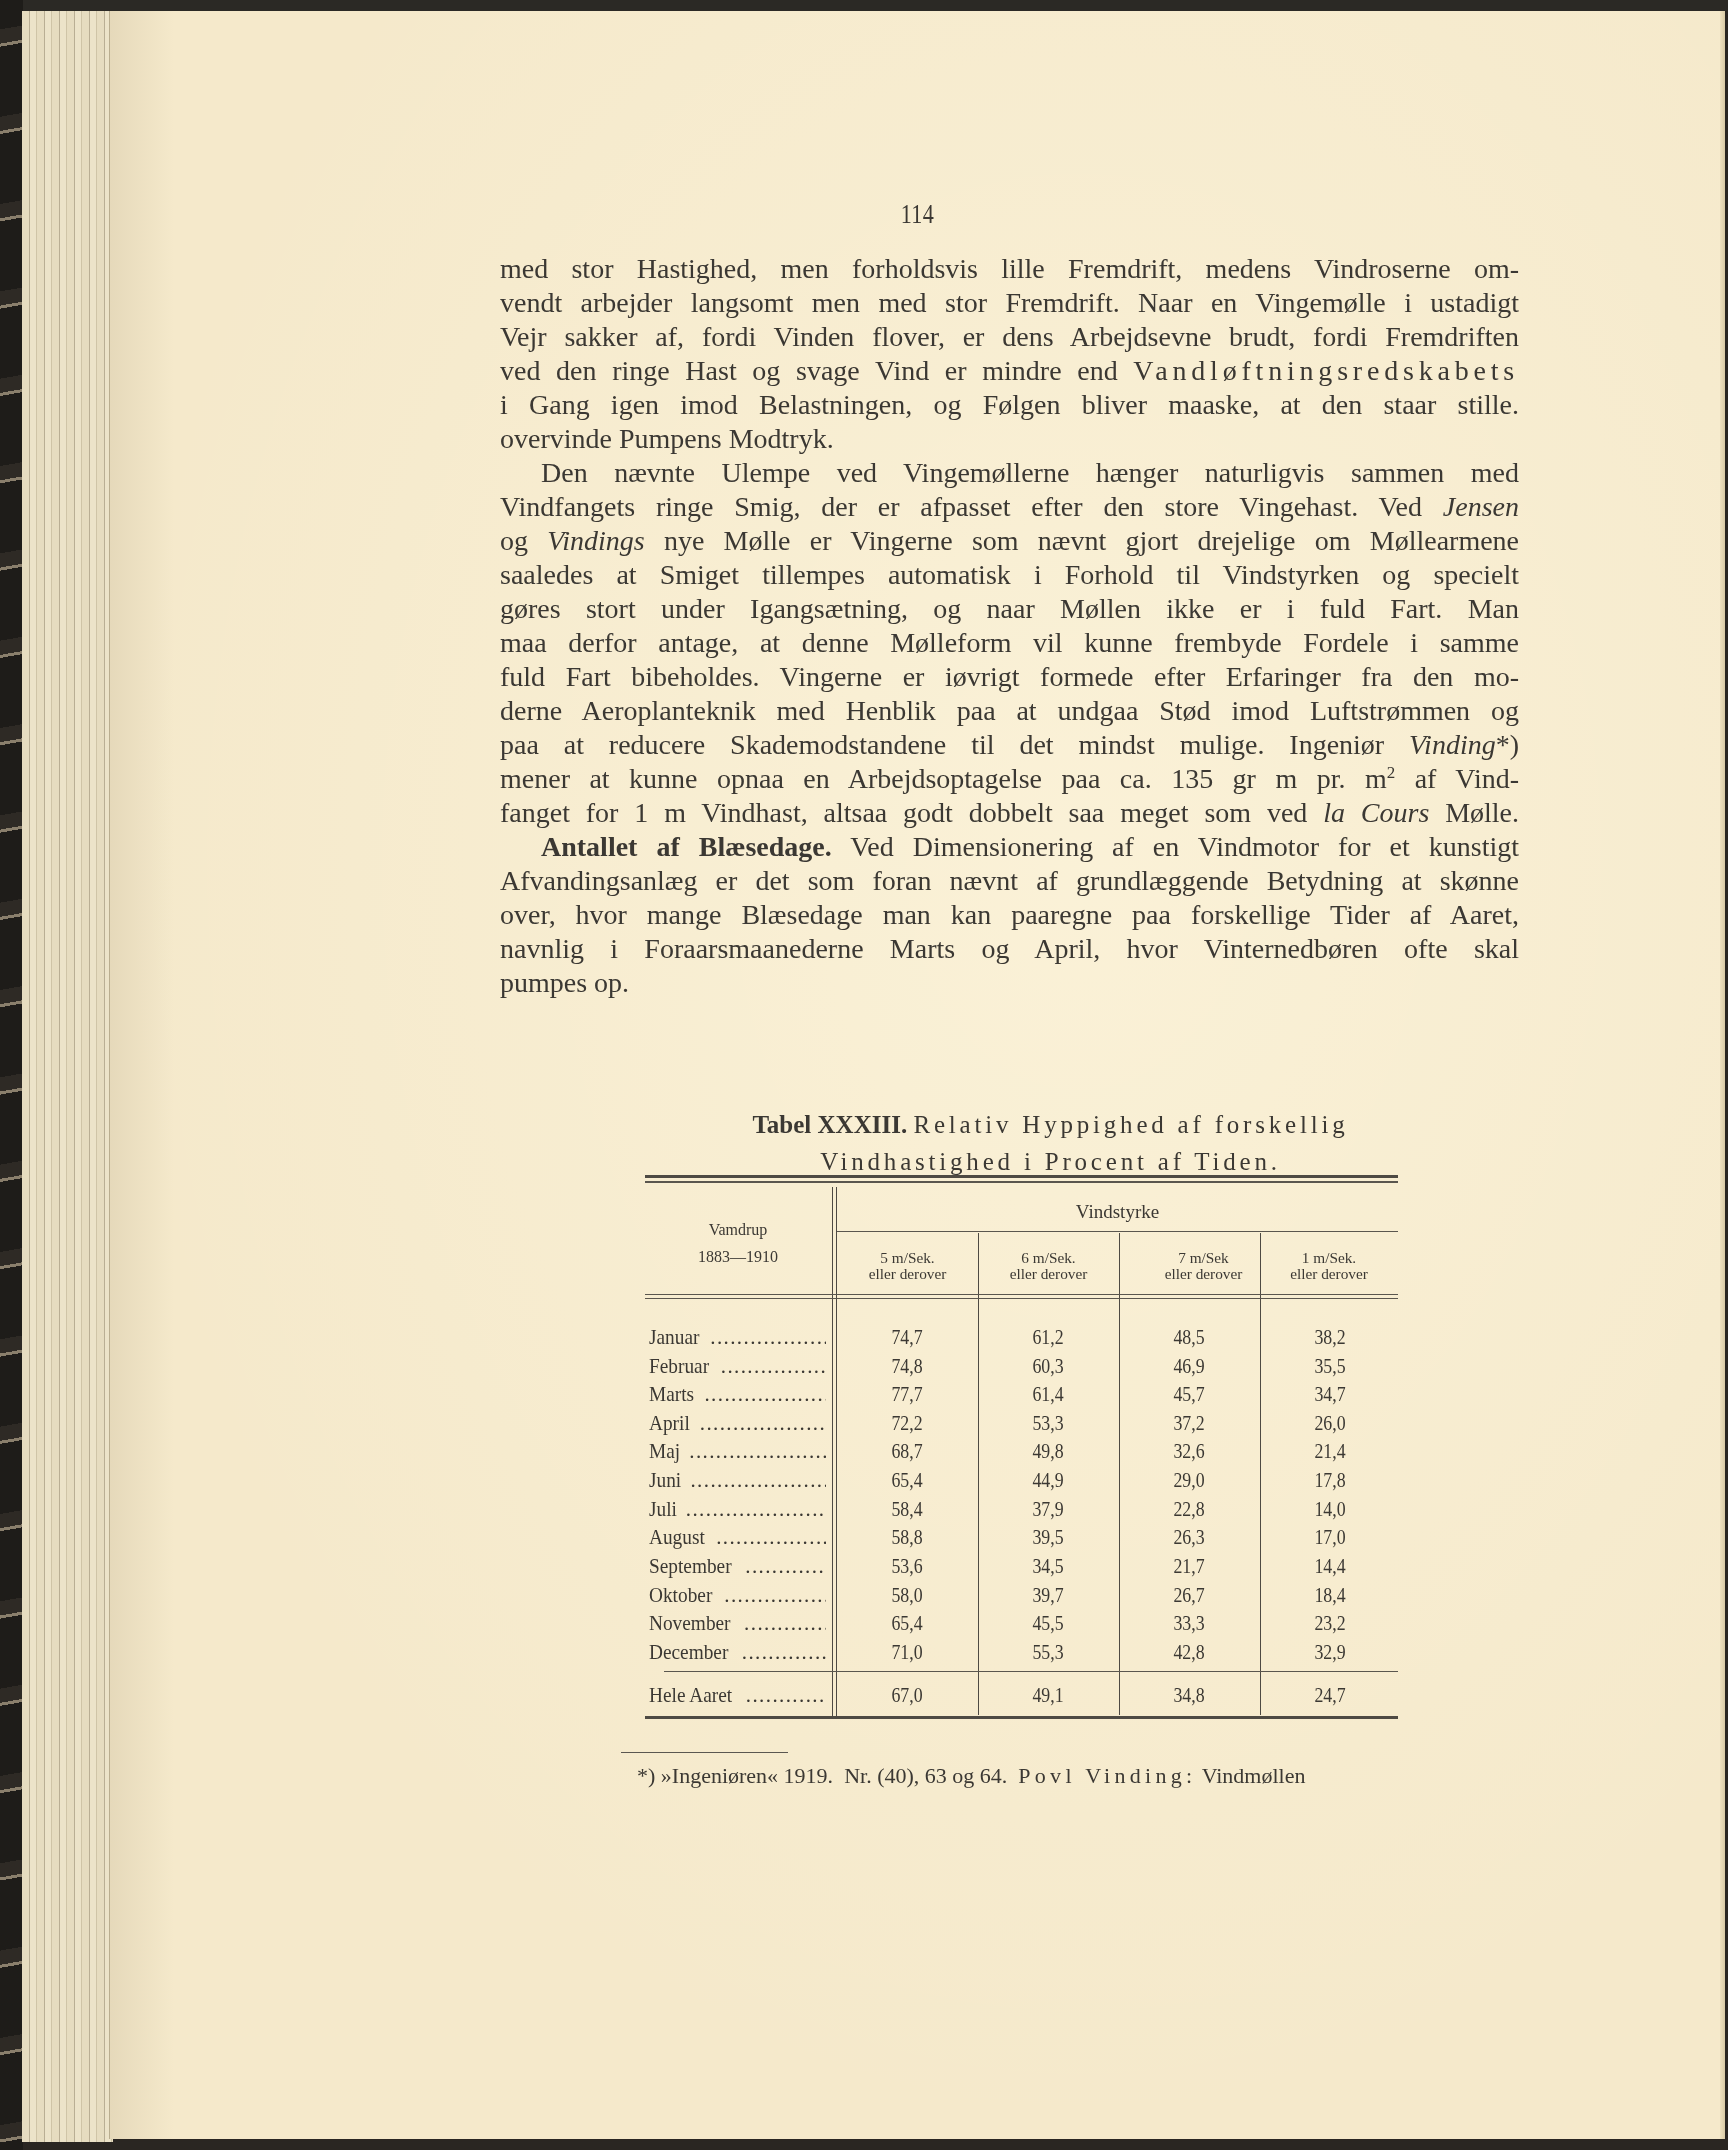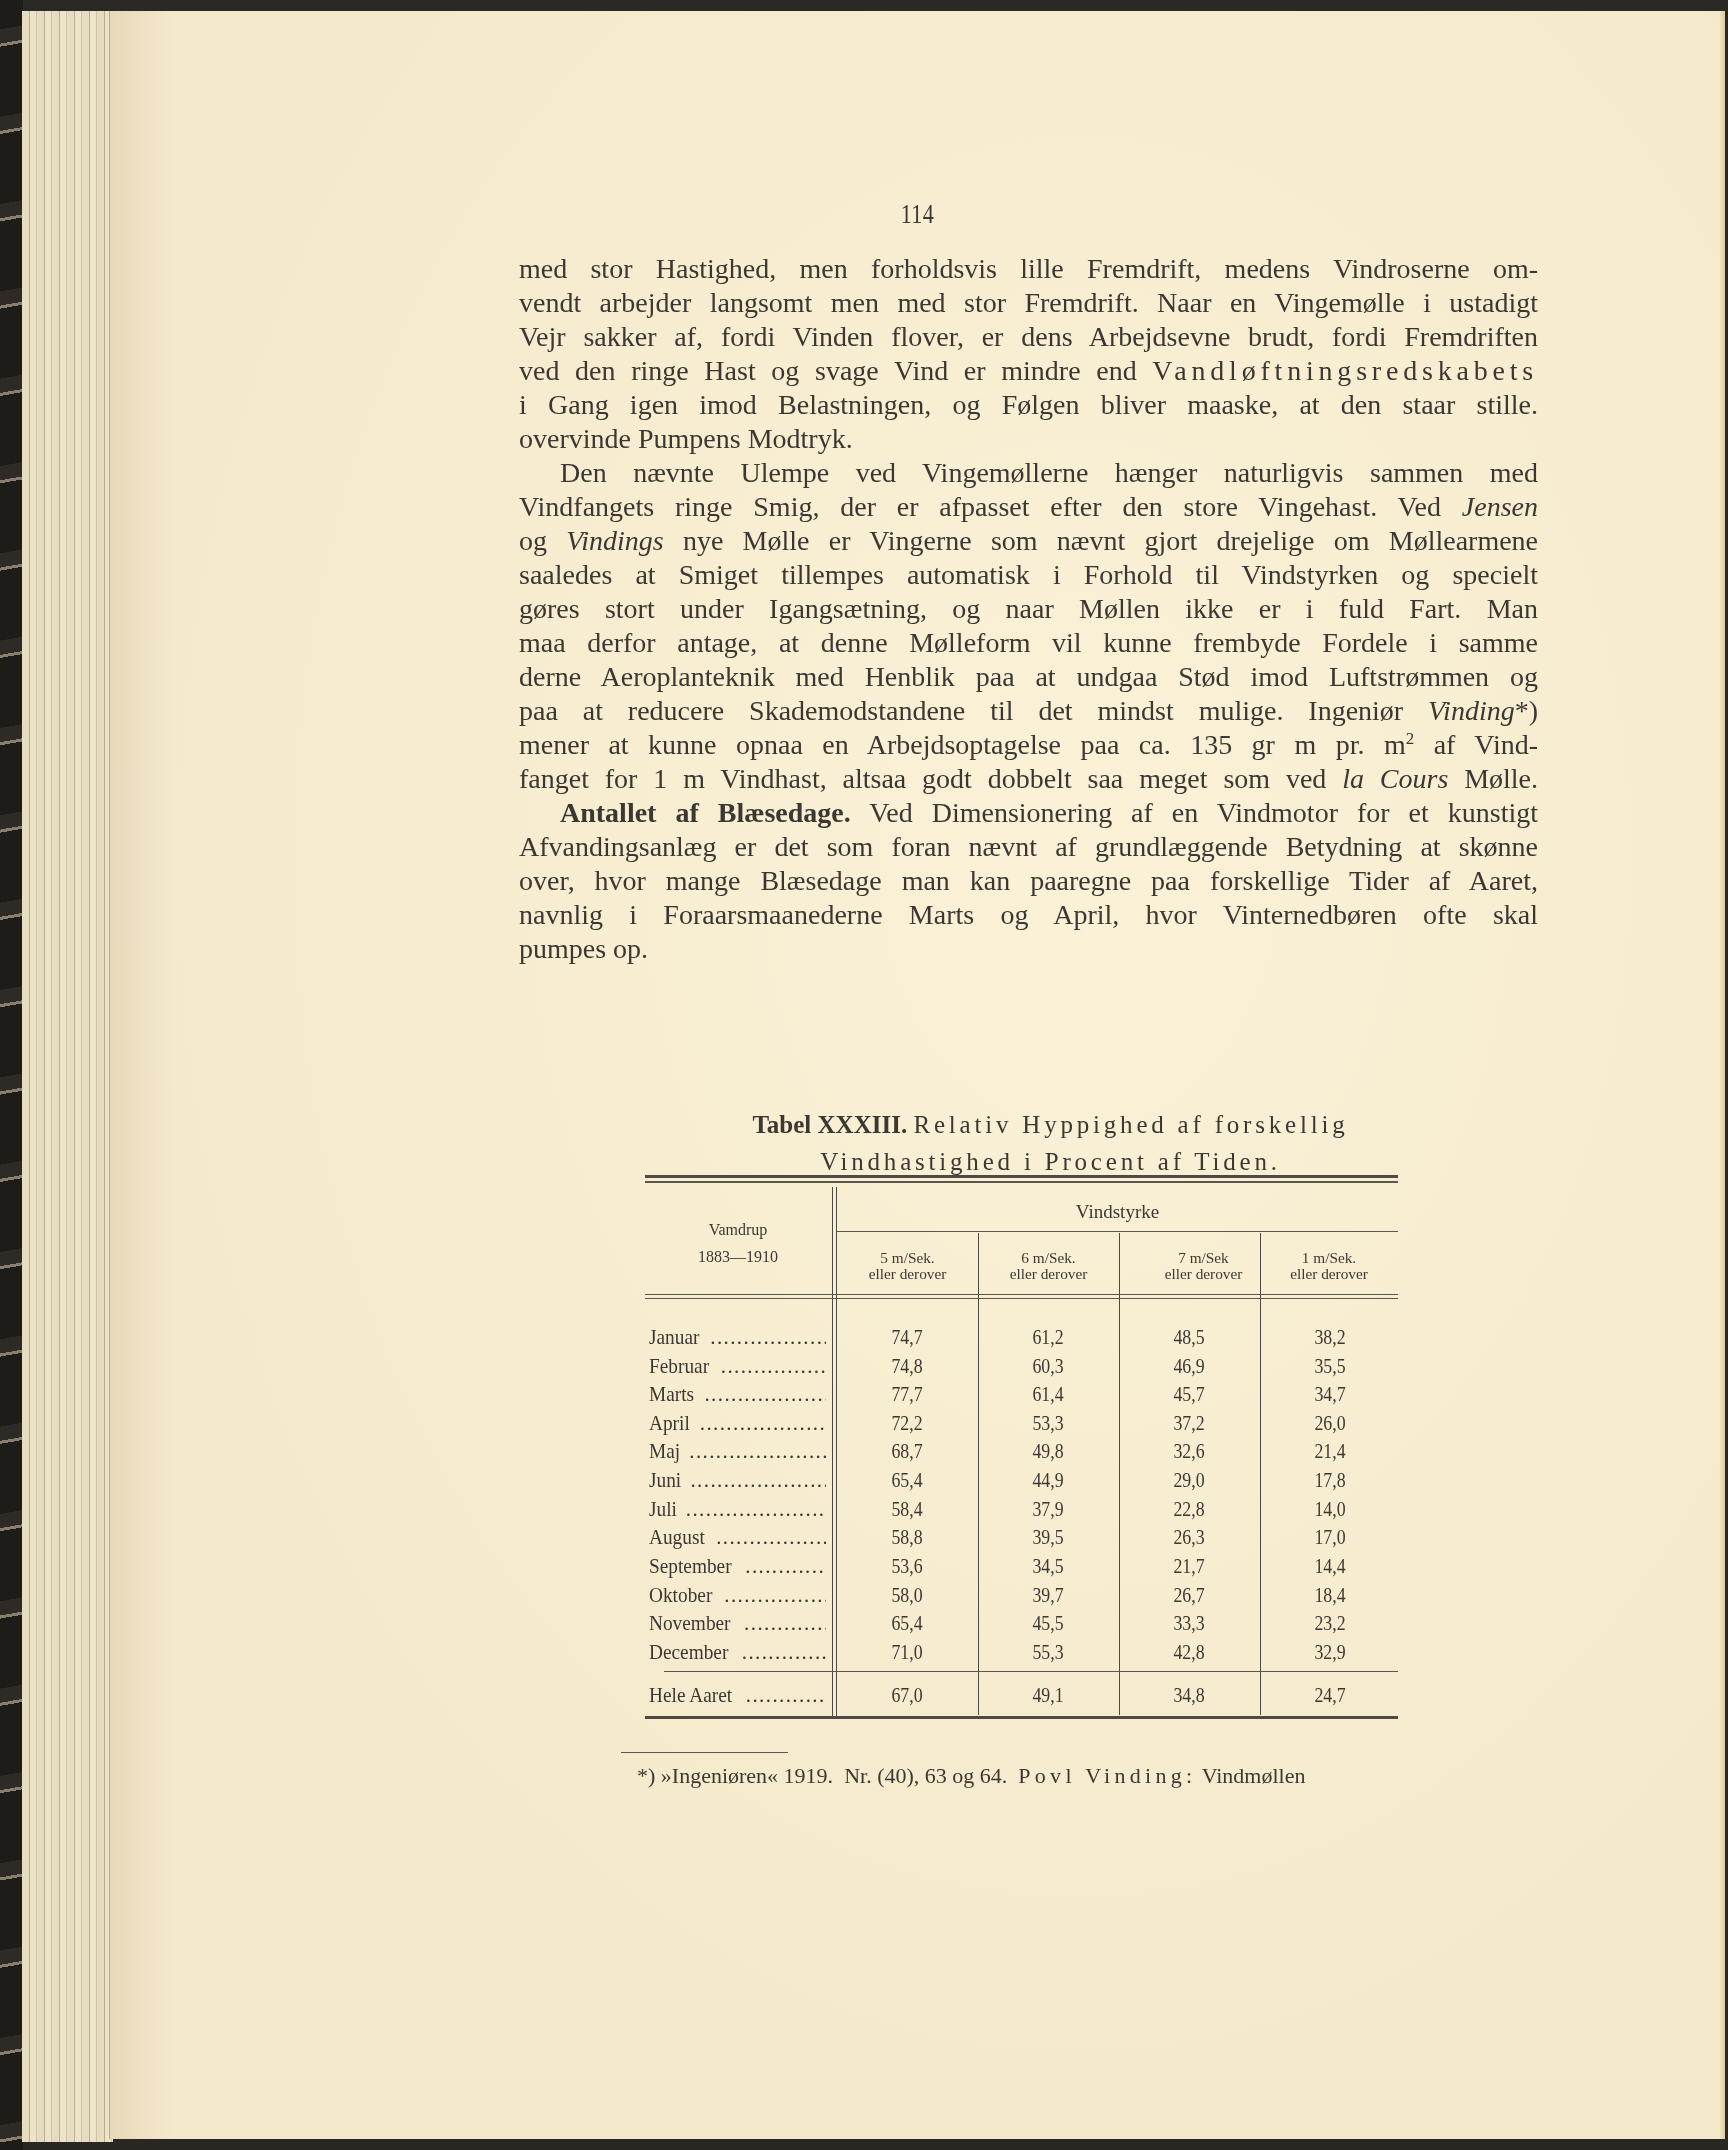--- a/index.html
+++ b/index.html
@@ -28,21 +28,21 @@
       linear-gradient(90deg, rgba(160,145,110,0.18), rgba(0,0,0,0) 4%);
     border-left:1px solid #b9ad8f;
   }
   .page-right-edge { position:absolute; right:0; top:0; width:4.8px; height:100%; background:linear-gradient(90deg,#efe2c0,#d9cba6); }
 
   .page-number {
     position:absolute; left:0; width:100%; top:188px; text-align:center;
     font-size:27px; letter-spacing:0.5px; transform:scaleX(0.82);
   }
   .body-text {
-    position:absolute; left:409px; width:1019px; top:241px;
+    position:absolute; left:390px; width:1019px; top:241px;
   }
   .line {
     height:34px; line-height:34px; font-size:28px; white-space:nowrap;
     text-align:justify; text-align-last:justify;
     transform-origin:left center;
   }
   .line.last { text-align-last:left; }
   .line.indent { padding-left:41px; }
   .spaced { letter-spacing:4.8px; }
   .it { font-style:italic; }
@@ -92,20 +92,21 @@
     <div class="line"><span>ved den ringe Hast og svage Vind er mindre end</span> <span class="spaced">Vandløftningsredskabets</span></div>
     <div class="line">i Gang igen imod Belastningen, og Følgen bliver maaske, at den staar stille.</div>
     <div class="line last">overvinde Pumpens Modtryk.</div>
 
     <div class="line indent">Den nævnte Ulempe ved Vingemøllerne hænger naturligvis sammen med</div>
     <div class="line"><span>Vindfangets ringe Smig, der er afpasset efter den store Vingehast. Ved</span> <span class="it">Jensen</span></div>
     <div class="line"><span>og</span> <span class="it">Vindings</span> <span>nye Mølle er Vingerne som nævnt gjort drejelige om Møllearmene</span></div>
     <div class="line">saaledes at Smiget tillempes automatisk i Forhold til Vindstyrken og specielt</div>
     <div class="line">gøres stort under Igangsætning, og naar Møllen ikke er i fuld Fart. Man</div>
     <div class="line">maa derfor antage, at denne Mølleform vil kunne frembyde Fordele i samme</div>
+    <div class="line">fuld Fart bibeholdes. Vingerne er iøvrigt formede efter Erfaringer fra den mo-</div>
     <div class="line">derne Aeroplanteknik med Henblik paa at undgaa Stød imod Luftstrømmen og</div>
     <div class="line"><span>paa at reducere Skademodstandene til det mindst mulige. Ingeniør</span> <span class="it">Vinding</span><span>*)</span></div>
     <div class="line"><span>mener at kunne opnaa en Arbejdsoptagelse paa ca. 135 gr m pr. m</span><span class="sup">2</span> <span>af Vind-</span></div>
     <div class="line"><span>fanget for 1 m Vindhast, altsaa godt dobbelt saa meget som ved</span> <span class="it">la Cours</span> <span>Mølle.</span></div>
     <div class="line indent"><span class="bold">Antallet af Blæsedage.</span> <span>Ved Dimensionering af en Vindmotor for et kunstigt</span></div>
     <div class="line">Afvandingsanlæg er det som foran nævnt af grundlæggende Betydning at skønne</div>
     <div class="line">over, hvor mange Blæsedage man kan paaregne paa forskellige Tider af Aaret,</div>
     <div class="line">navnlig i Foraarsmaanederne Marts og April, hvor Vinternedbøren ofte skal</div>
     <div class="line last">pumpes op.</div>
   </div>

